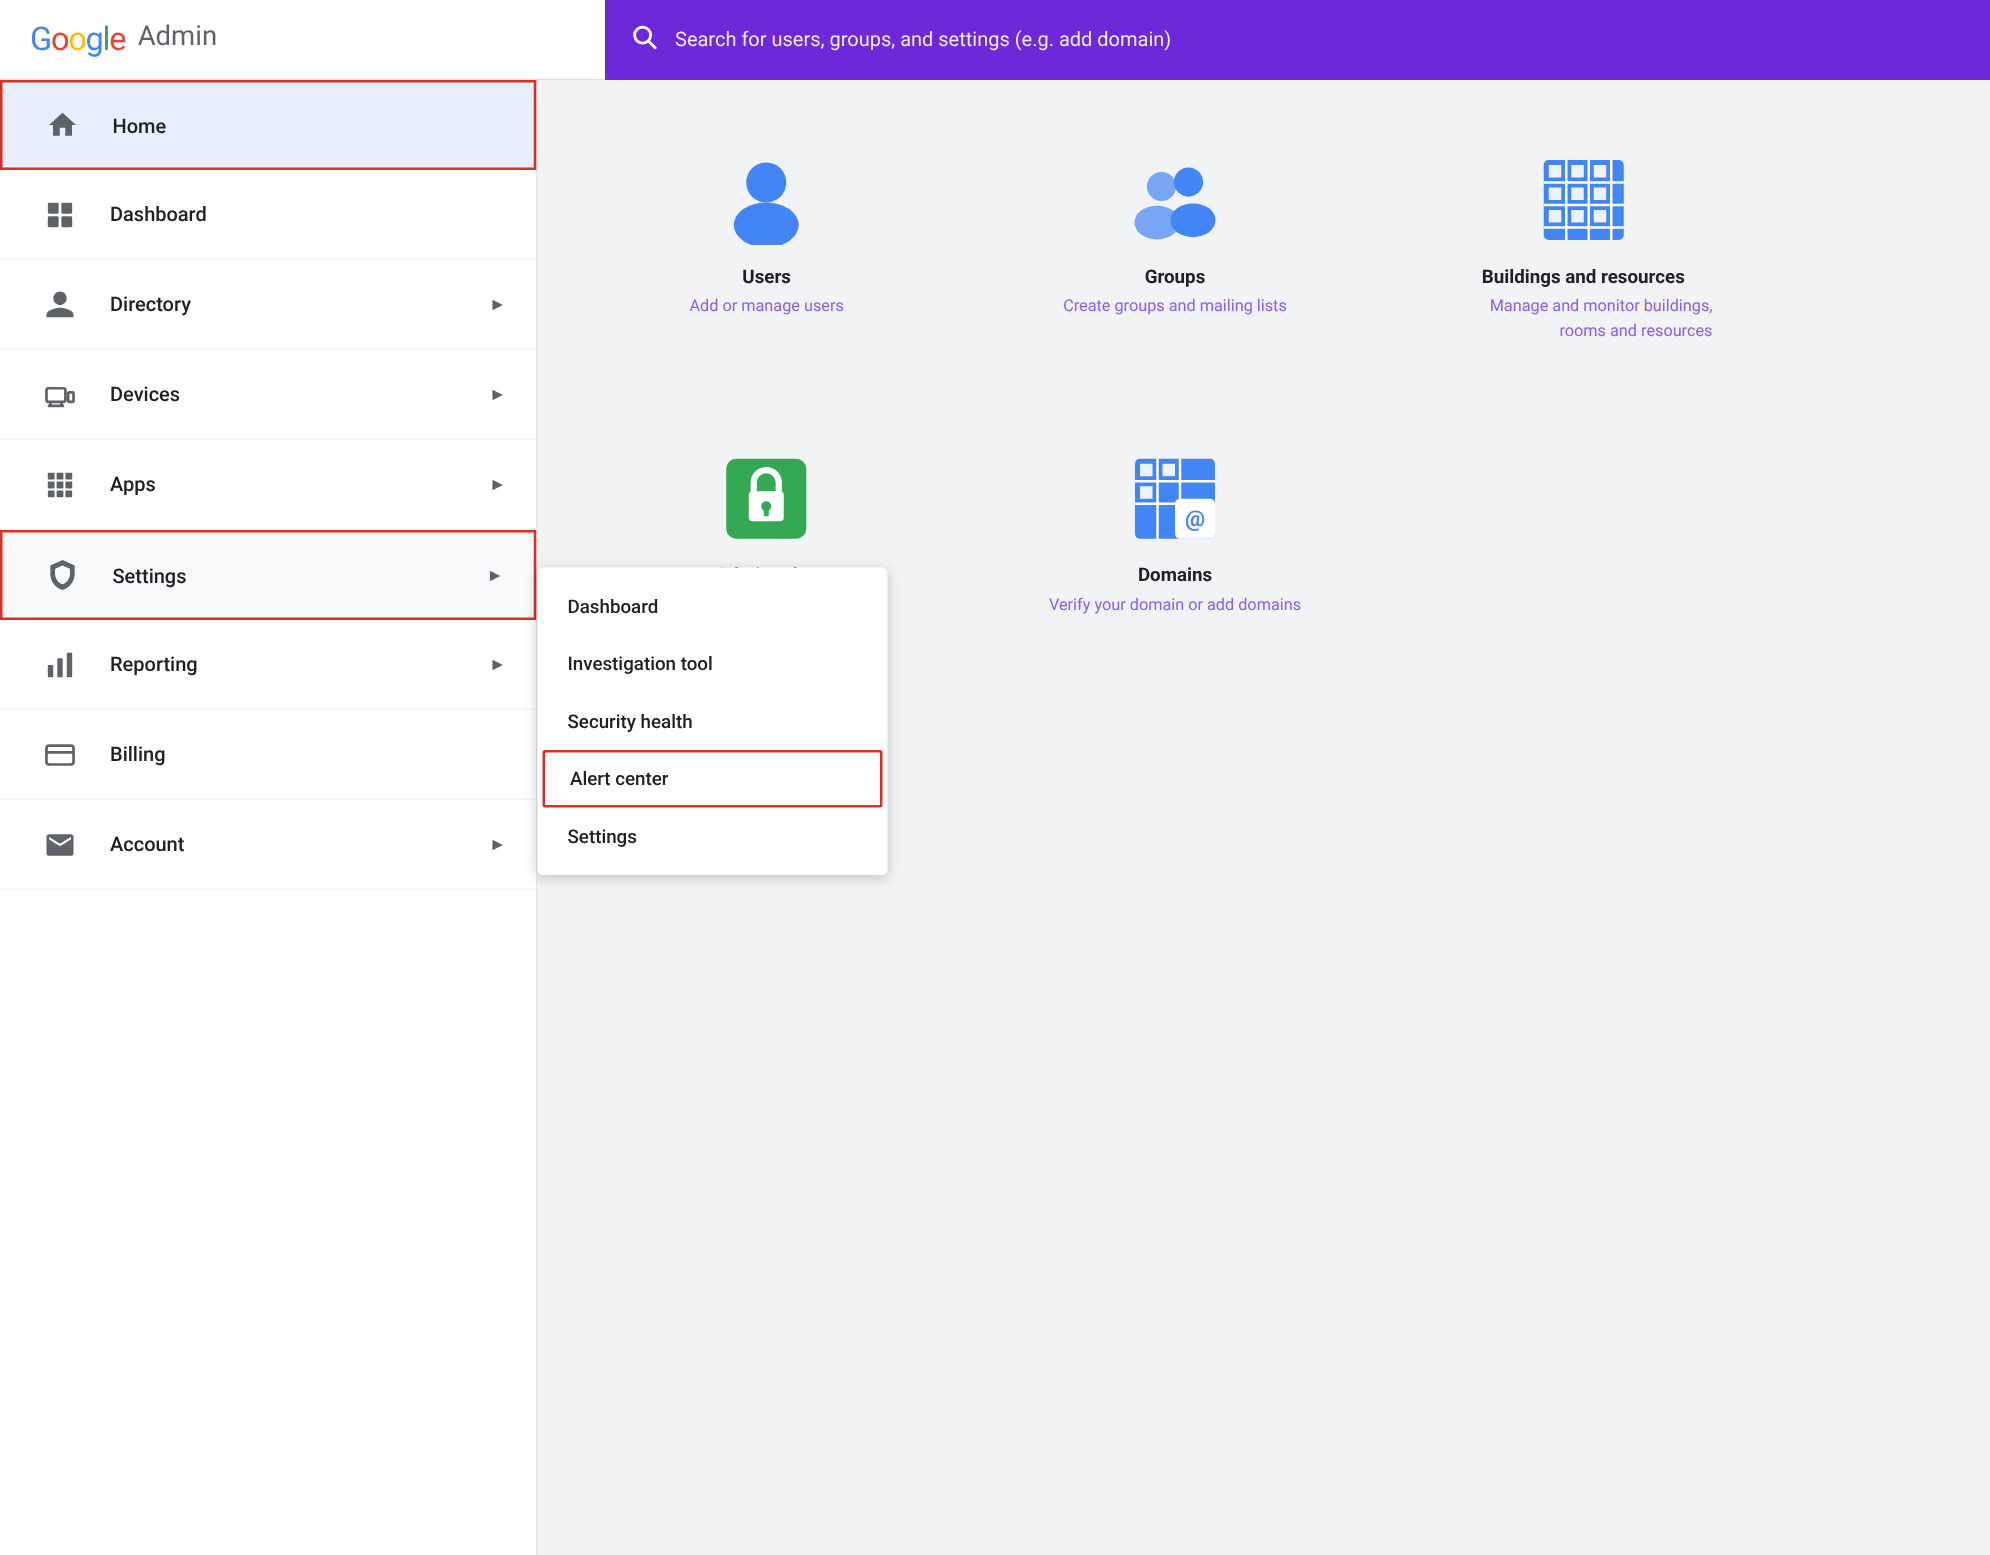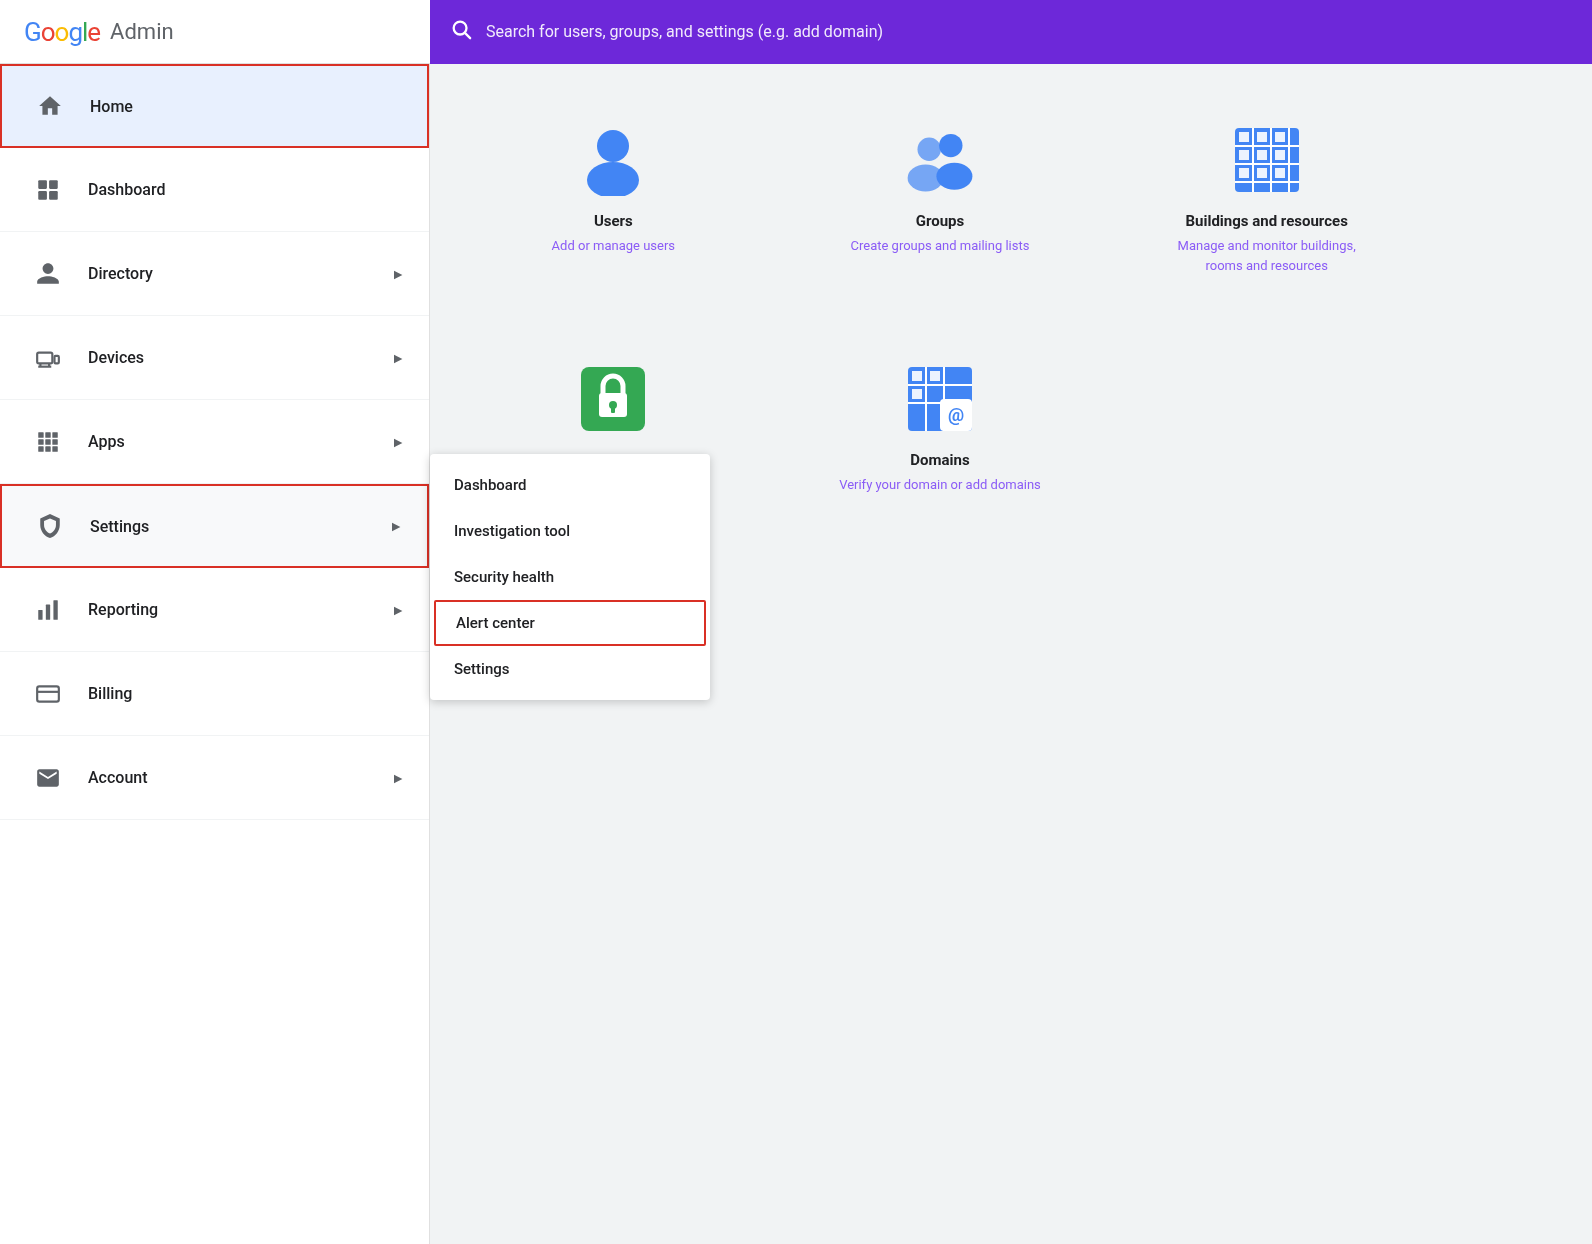--- a/index.html
+++ b/index.html
@@ -10,23 +10,23 @@
       display: flex;
       align-items: center;
       height: 64px;
       background: #fff;
       border-bottom: 1px solid #e0e0e0;
       position: fixed;
       top: 0; left: 0; right: 0;
       z-index: 100;
     }
     .logo-area {
-      width: 430px;
-      display: flex;
-      align-items: center;
+      width: 484px;
+      display: flex;
+      align-items: flex-start;
       padding-left: 24px;
       gap: 8px;
       flex-shrink: 0;
     }
     .google-logo {
       font-size: 26px;
       font-weight: 400;
       letter-spacing: -1px;
     }
     .g-blue { color: #4285F4; }
@@ -70,21 +70,21 @@
       width: 430px;
       background: #fff;
       flex-shrink: 0;
       border-right: 1px solid #e0e0e0;
       position: relative;
     }
 
     .nav-item {
       display: flex;
       align-items: center;
-      height: 84px;
+      height: 72px;
       padding: 0 24px;
       cursor: pointer;
       position: relative;
       border-bottom: 1px solid #f1f3f4;
     }
     .nav-item.active {
       background: #e8f0fe;
       border: 2px solid #d93025;
     }
     .nav-item.selected-security {
@@ -157,21 +157,21 @@
       display: grid;
       grid-template-columns: repeat(3, 1fr);
       gap: 48px 80px;
       max-width: 900px;
     }
 
     .card {
       display: flex;
       flex-direction: column;
       align-items: center;
-      text-align: center;
+      text-align: right;
       cursor: pointer;
       padding: 20px;
     }
 
     .card-icon {
       width: 72px;
       height: 72px;
       margin-bottom: 16px;
       display: flex;
       align-items: center;

